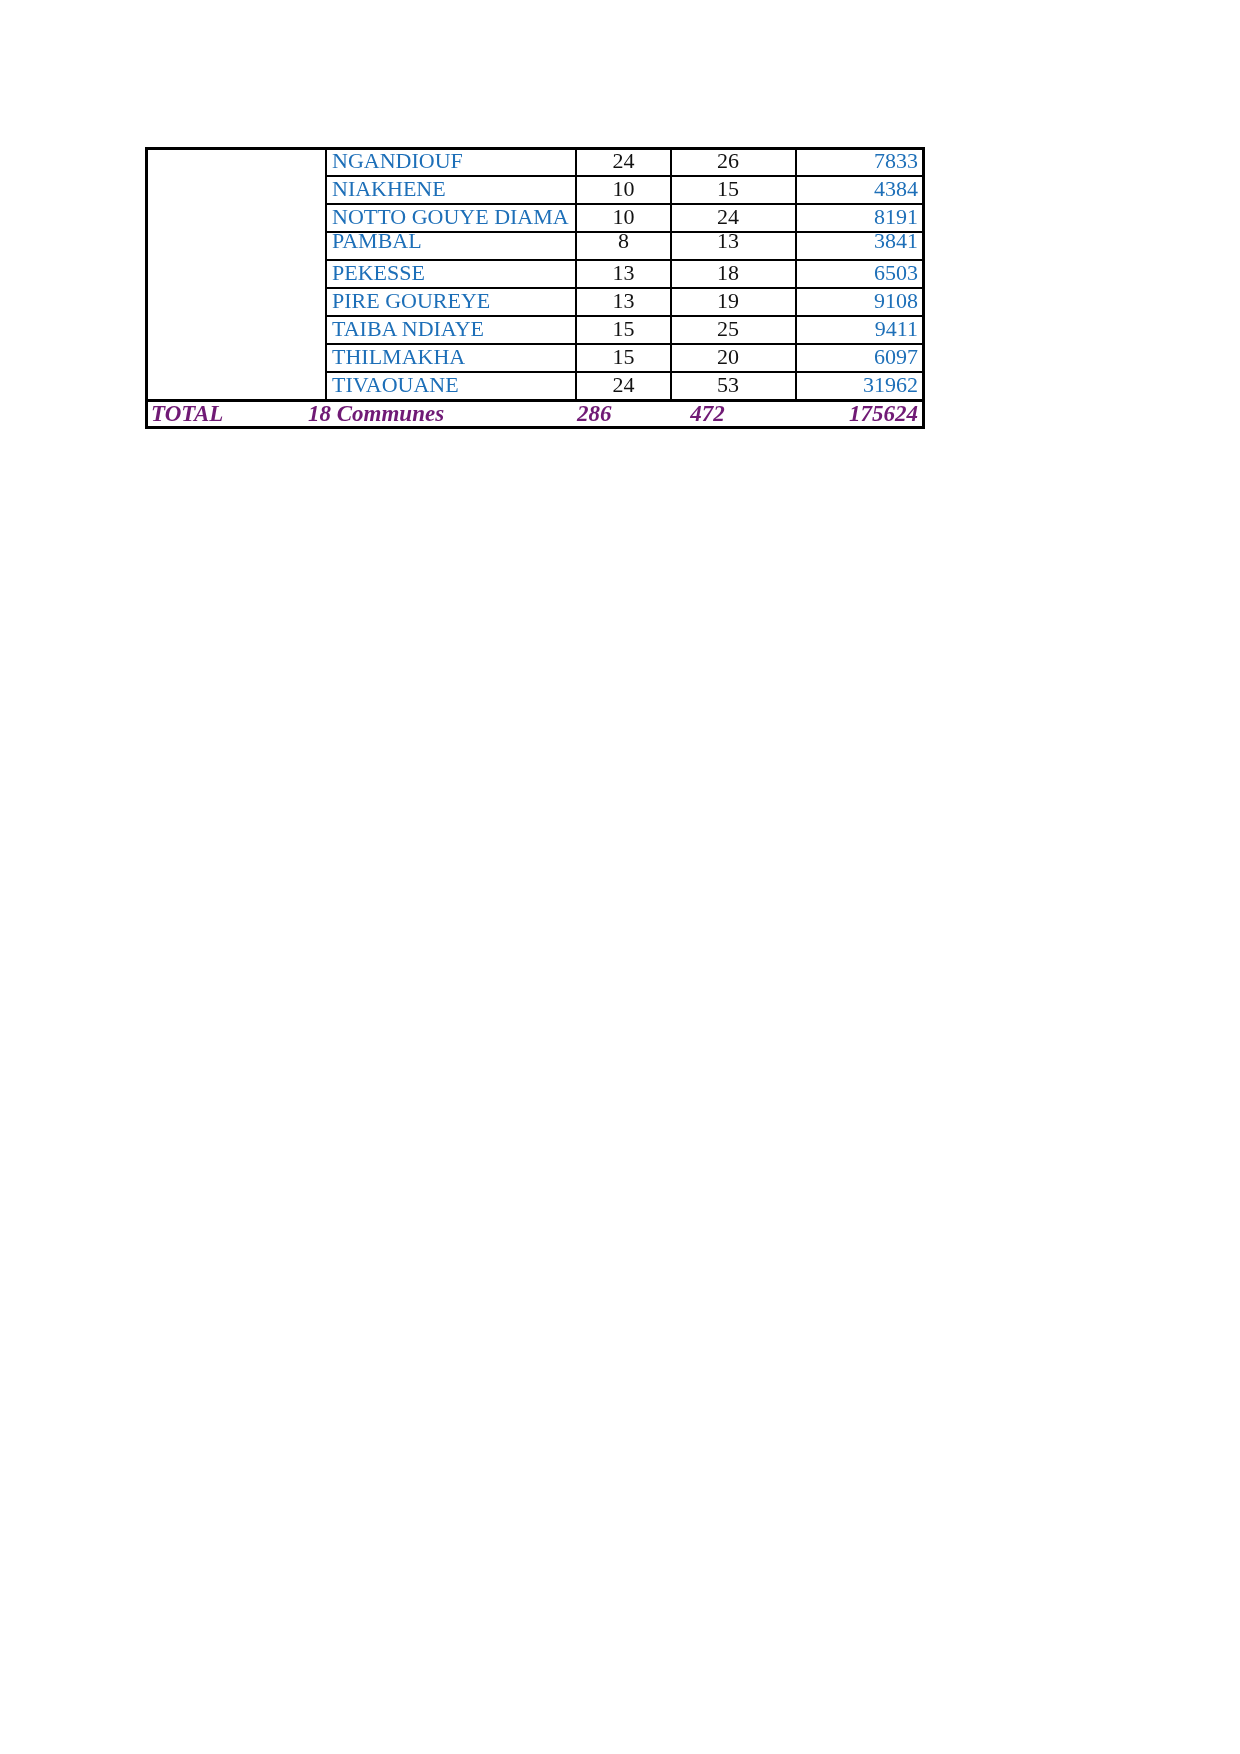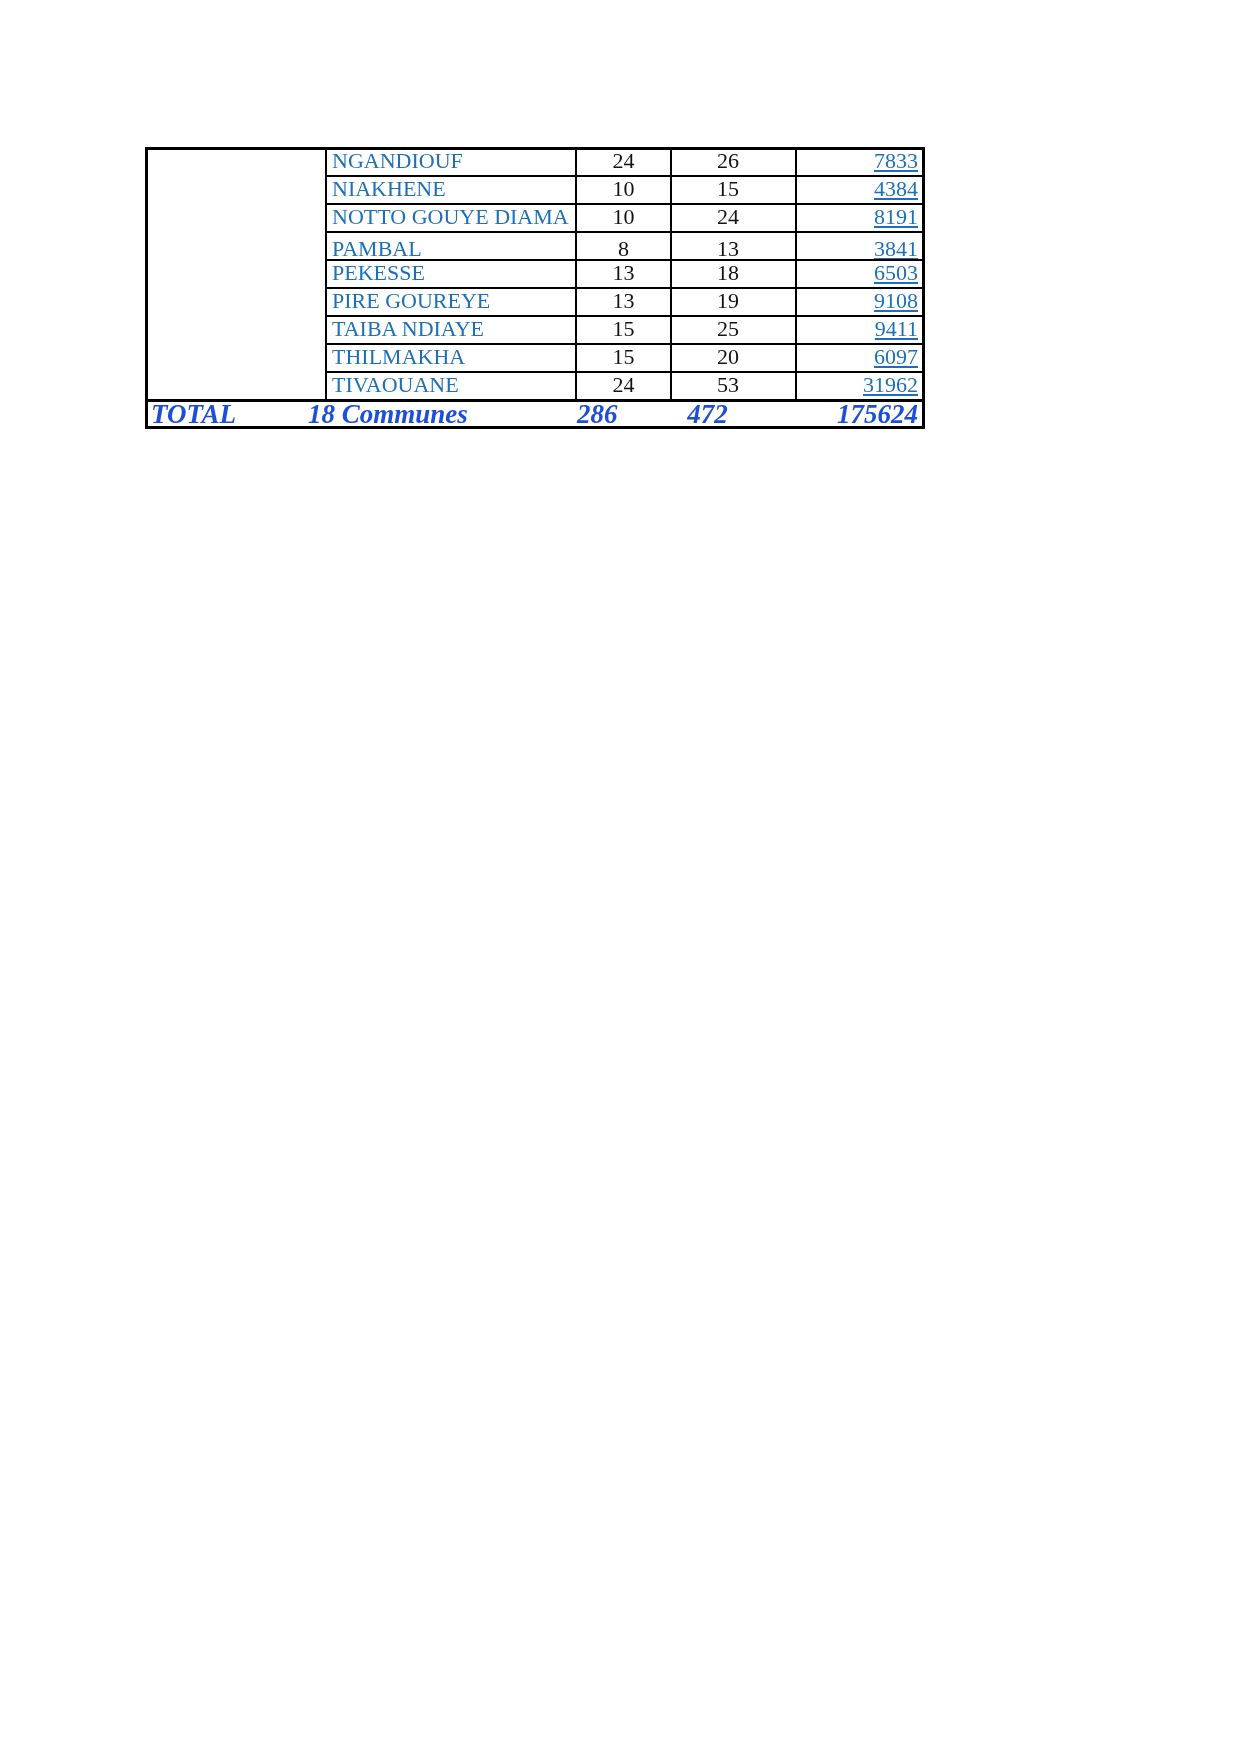--- a/index.html
+++ b/index.html
@@ -46,33 +46,33 @@
     left: 0;
     width: 780px;
     height: 28px;
     line-height: 28px;
     font-size: 22px;
   }
   .cell { position: absolute; top: 0; height: 28px; white-space: nowrap; }
   .c-name { left: 187px; width: 240px; text-align: left; color: #1d6fb8; }
   .c-v1   { left: 432px; width: 93px;  text-align: center; color: #121212; }
   .c-v2   { left: 527px; width: 112px; text-align: center; color: #121212; }
-  .c-v3   { left: 652px; width: 121px; text-align: right; padding-right: 7px; color: #1d6fb8; box-sizing: content-box; text-decoration: underline; }
+  .c-v3   { left: 652px; width: 121px; text-align: right; padding-right: 7px; color: #1d6fb8; box-sizing: content-box; }
 
   .total-row {
     position: absolute;
     left: 0;
     top: 255px;
     width: 780px;
     height: 24px;
     line-height: 24px;
-    font-size: 27px;
+    font-size: 23px;
     font-weight: bold;
     font-style: italic;
-    color: #1d4ed8;
+    color: #701a75;
   }
   .total-row .cell { height: 24px; }
   .t-label    { left: 6px; }
   .t-communes { left: 163px; text-align: right; }
   .t-v1 { left: 432px; width: 93px;  text-align: left; }
   .t-v2 { left: 501px; width: 123px; text-align: center; }
   .t-v3 { left: 652px; width: 121px; text-align: right; }
 </style>
 </head>
 <body>
@@ -93,21 +93,21 @@
       <span class="cell c-v1">10</span>
       <span class="cell c-v2">15</span>
       <span class="cell c-v3">4384</span>
     </div>
     <div class="row" style="top:56px">
       <span class="cell c-name">NOTTO GOUYE DIAMA</span>
       <span class="cell c-v1">10</span>
       <span class="cell c-v2">24</span>
       <span class="cell c-v3">8191</span>
     </div>
-    <div class="row" style="top:88px">
+    <div class="row" style="top:80px">
       <span class="cell c-name">PAMBAL</span>
       <span class="cell c-v1">8</span>
       <span class="cell c-v2">13</span>
       <span class="cell c-v3">3841</span>
     </div>
     <div class="row" style="top:112px">
       <span class="cell c-name">PEKESSE</span>
       <span class="cell c-v1">13</span>
       <span class="cell c-v2">18</span>
       <span class="cell c-v3">6503</span>

